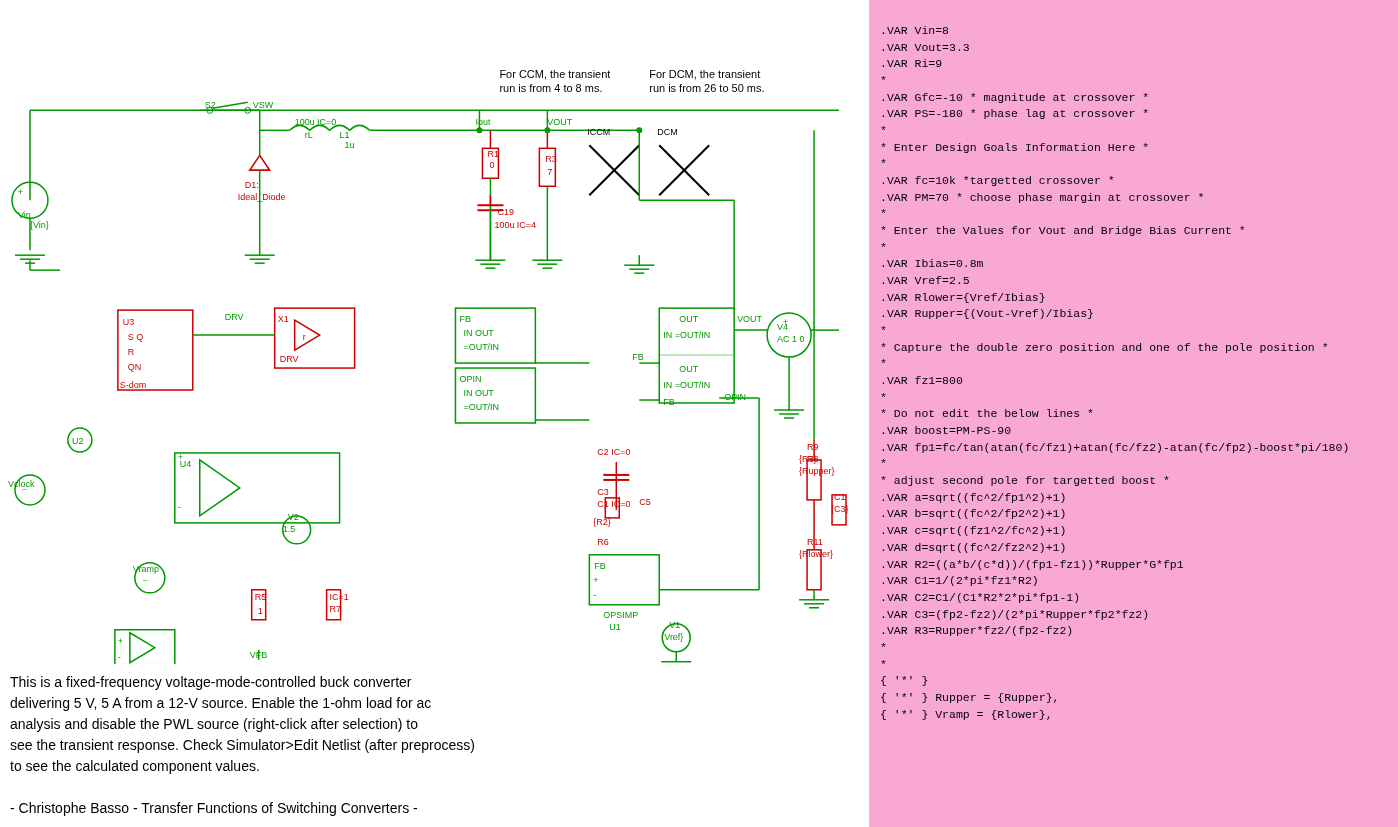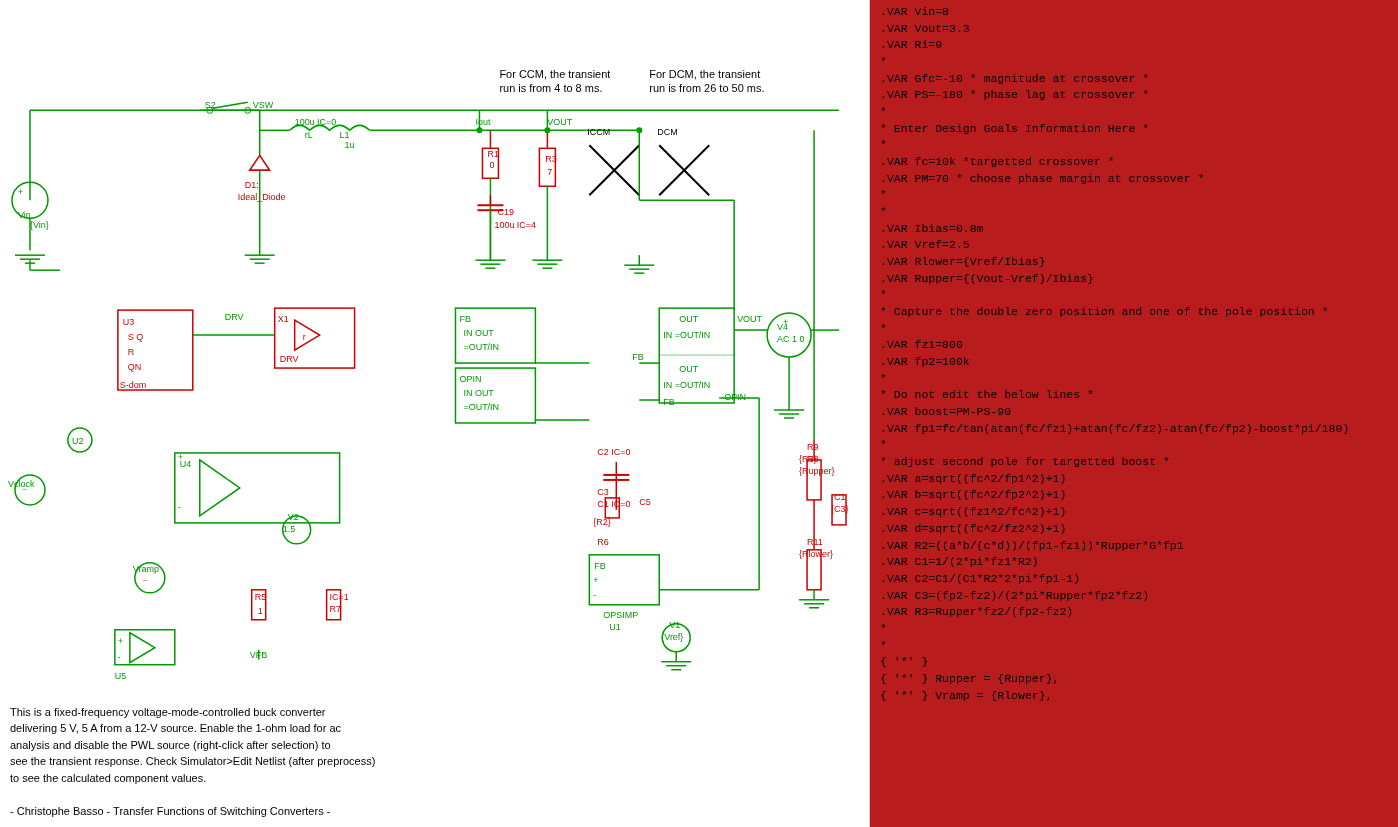--- a/index.html
+++ b/index.html
@@ -21,22 +21,22 @@
       border-right: 1px solid #ccc;
       text-decoration: underline;
     }
     #schematic-canvas {
       width: 100%;
       height: 100%;
     }
     #text-panel {
       width: 528px;
       height: 827px;
-      background: #b91c1c;
-      padding: 4px 10px;
+      background: #f9a8d4;
+      padding: 23px 10px;
       overflow-y: auto;
       font-family: 'Courier New', monospace;
       font-size: 11.5px;
       color: #000000;
       line-height: 1.45;
     }
     .text-line {
       white-space: pre;
       display: block;
       min-height: 1em;
@@ -44,21 +44,21 @@
     .text-line.empty {
       min-height: 0.7em;
     }
     #bottom-text {
       position: absolute;
       bottom: 0;
       left: 0;
       width: 870px;
       padding: 8px 10px;
       font-family: Arial, sans-serif;
-      font-size: 11px;
+      font-size: 14px;
       color: #000000;
       line-height: 1.5;
       background: #ffffff;
     }
   </style>
 </head>
 <body>
 
 <div id="schematic-area">
   <svg id="schematic-canvas" viewBox="0 0 870 827" xmlns="http://www.w3.org/2000/svg">
@@ -344,30 +344,30 @@
     <span class="text-line">.VAR Ri=9</span>
     <span class="text-line empty">*</span>
     <span class="text-line">.VAR Gfc=-10 * magnitude at crossover *</span>
     <span class="text-line">.VAR PS=-180 * phase lag at crossover *</span>
     <span class="text-line empty">*</span>
     <span class="text-line">* Enter Design Goals Information Here *</span>
     <span class="text-line empty">*</span>
     <span class="text-line">.VAR fc=10k *targetted crossover *</span>
     <span class="text-line">.VAR PM=70 * choose phase margin at crossover *</span>
     <span class="text-line empty">*</span>
+    <span class="text-line">* Enter the Values for Vout and Bridge Bias Current *</span>
     <span class="text-line empty">*</span>
     <span class="text-line">.VAR Ibias=0.8m</span>
     <span class="text-line">.VAR Vref=2.5</span>
     <span class="text-line">.VAR Rlower={Vref/Ibias}</span>
     <span class="text-line">.VAR Rupper={(Vout-Vref)/Ibias}</span>
     <span class="text-line empty">*</span>
     <span class="text-line">* Capture the double zero position and one of the pole position *</span>
     <span class="text-line empty">*</span>
     <span class="text-line">.VAR fz1=800</span>
-    <span class="text-line">.VAR fp2=100k</span>
     <span class="text-line empty">*</span>
     <span class="text-line">* Do not edit the below lines *</span>
     <span class="text-line">.VAR boost=PM-PS-90</span>
     <span class="text-line">.VAR fp1=fc/tan(atan(fc/fz1)+atan(fc/fz2)-atan(fc/fp2)-boost*pi/180)</span>
     <span class="text-line empty">*</span>
     <span class="text-line">* adjust second pole for targetted boost *</span>
     <span class="text-line">.VAR a=sqrt((fc^2/fp1^2)+1)</span>
     <span class="text-line">.VAR b=sqrt((fc^2/fp2^2)+1)</span>
     <span class="text-line">.VAR c=sqrt((fz1^2/fc^2)+1)</span>
     <span class="text-line">.VAR d=sqrt((fc^2/fz2^2)+1)</span>

